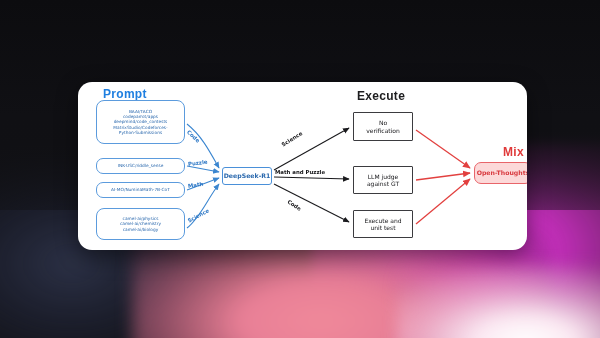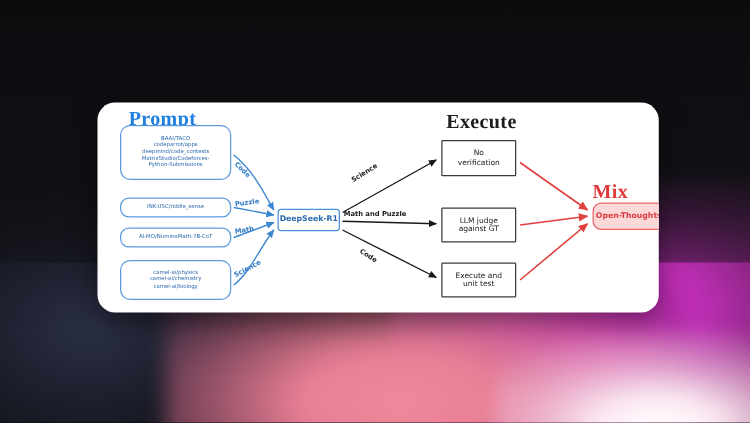--- a/index.html
+++ b/index.html
@@ -52,27 +52,27 @@
     border-radius:14px;
     box-shadow:0 6px 22px rgba(0,0,0,0.45);
     overflow:hidden;
   }
   .stage{position:absolute;inset:0;}
   svg.edges{position:absolute;left:0;top:0;width:449px;height:168px;overflow:visible;}
 
   
   .sec-title{
     position:absolute;
-    font-family:Liberation Serif, serif;
-    font-size:16px;font-weight:700;letter-spacing:.3px;
+    font-family:Liberation Sans, sans-serif;
+    font-size:12px;font-weight:700;letter-spacing:.3px;
     white-space:nowrap;
   }
   #title-prompt{left:25px;top:5px;color:#1f7fe0;}
   #title-verify{left:279px;top:7px;color:#1d1d1f;}
-  #title-mix{left:384px;top:63px;color:#e03a3a;padding-left:12px;}
+  #title-mix{left:413px;top:63px;color:#e03a3a;padding-left:12px;}
 
   
   .node{
     position:absolute;
     box-sizing:border-box;
     display:flex;align-items:center;justify-content:center;
     text-align:center;
     background:#ffffff;
     line-height:1.22;
     white-space:pre-line;

